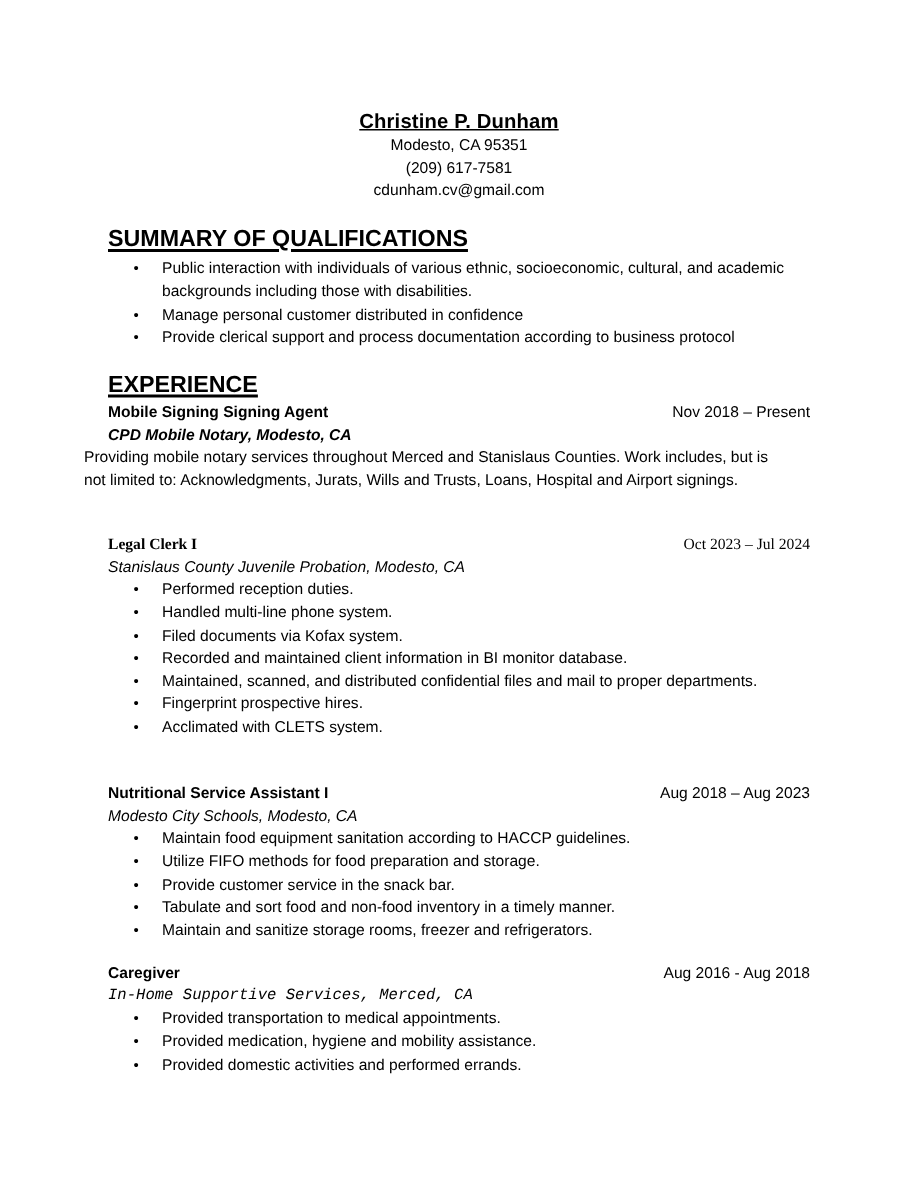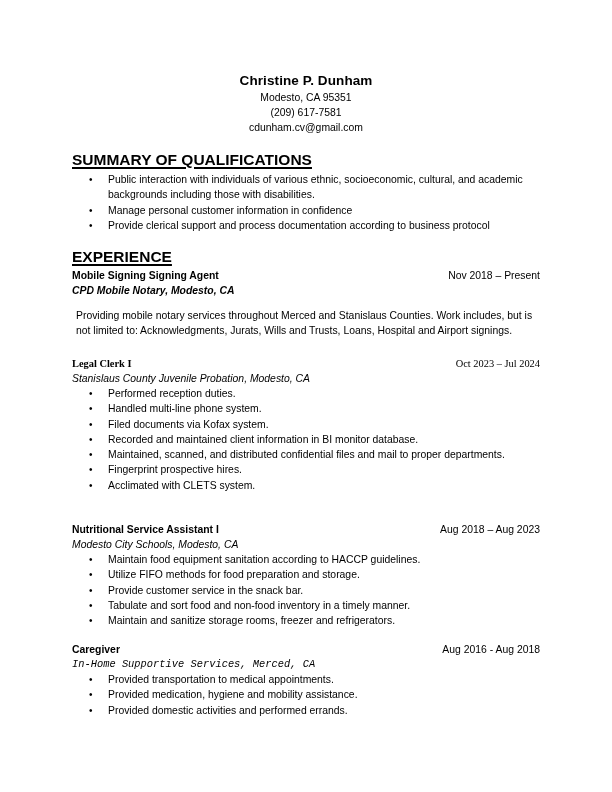--- a/index.html
+++ b/index.html
@@ -25,20 +25,21 @@
     position: absolute;
     left: 0; width: 612px;
     top: 72px;
     text-align: center;
   }
   .name {
     font-weight: bold;
     font-size: 13.5px;
     line-height: 18px;
     letter-spacing: 0.1px;
+    text-decoration: underline;
   }
   .contact-line {
     font-size: 10.4px;
     line-height: 15.2px;
   }
   .section-title {
     position: absolute;
     left: 72px;
     font-weight: bold;
     font-size: 15.5px;
@@ -89,43 +90,42 @@
   }
   .employer {
     position: absolute;
     left: 72px;
     font-style: italic;
     font-size: 10.4px;
     line-height: 15px;
   }
   .paragraph {
     position: absolute;
-    left: 76px;
+    left: 56px;
     width: 470px;
     font-size: 10.4px;
     line-height: 15.3px;
-    margin-top: 10px;
   }
 </style>
 </head>
 <body>
 
 <div class="page">
 
   <div class="header">
     <div class="name">Christine P. Dunham</div>
     <div class="contact-line">Modesto, CA 95351</div>
     <div class="contact-line">(209) 617-7581</div>
     <div class="contact-line">cdunham.cv@gmail.com</div>
   </div>
 
   <div class="section-title" style="top:151px;">SUMMARY OF QUALIFICATIONS</div>
   <ul class="bullets" style="top:172px; width:470px;">
     <li><span class="dot">•</span><span>Public interaction with individuals of various ethnic, socioeconomic, cultural, and academic backgrounds including those with disabilities.</span></li>
-    <li><span class="dot">•</span><span>Manage personal customer information in confidence</span></li>
+    <li><span class="dot">•</span><span>Manage personal customer distributed in confidence</span></li>
     <li><span class="dot">•</span><span>Provide clerical support and process documentation according to business protocol</span></li>
   </ul>
 
   <div class="section-title" style="top:248px;">EXPERIENCE</div>
 
   <div class="job-row" style="top:268px;">
     <span class="job-title">Mobile Signing Signing Agent</span>
     <span class="job-dates">Nov 2018 – Present</span>
   </div>
   <div class="employer" style="top:283px;font-weight:bold;">CPD Mobile Notary, Modesto, CA</div>

